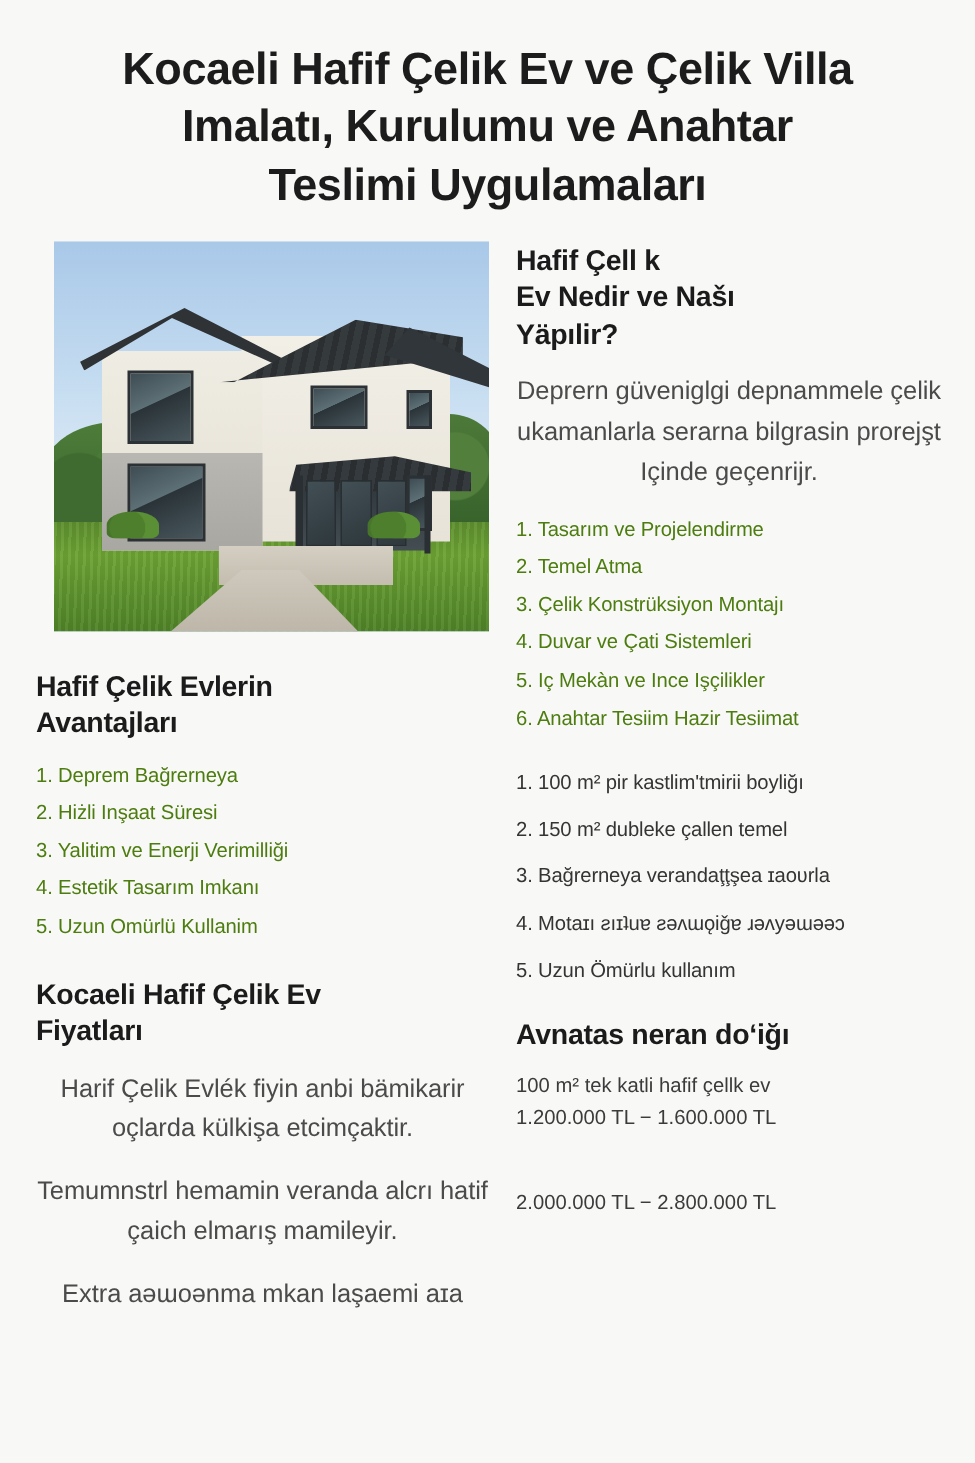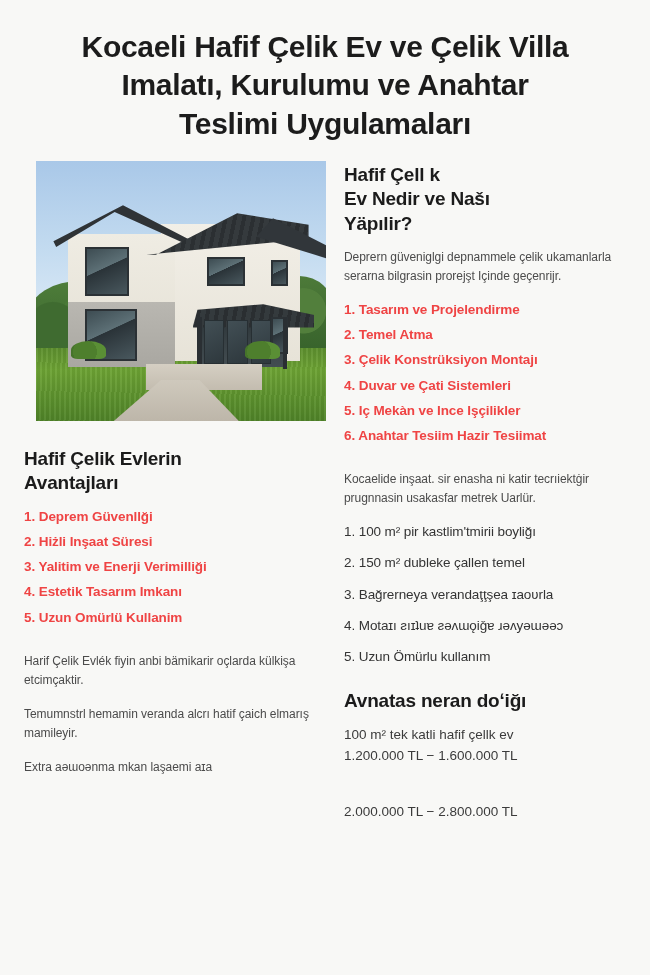--- a/index.html
+++ b/index.html
@@ -188,37 +188,38 @@
 
   ol.num {
     margin: 0;
     padding: 0;
     list-style: none;
     counter-reset: li;
   }
   ol.num li {
     counter-increment: li;
     font-size: 13.5px;
-    font-weight: 700;
-    color: #ef4444;
+    font-weight: 400;
+    color: #4d7c0f;
     line-height: 1.35;
     margin-bottom: 7px;
     letter-spacing: -0.1px;
   }
   ol.num li::before {
     content: counter(li) ". ";
   }
   ol.num.loose li { margin-bottom: 13px; font-weight: 400; color: #343434; }
 
   p.body {
-    font-size: 12px;
+    font-size: 17px;
     color: #4b4b4b;
     line-height: 1.58;
     margin: 0 0 15px 0;
     letter-spacing: -0.05px;
+    text-align: center;
   }
   p.body.last { margin-bottom: 12px; }
 
   .price-line {
     font-size: 13.5px;
     color: #3b3b3b;
     line-height: 1.56;
     margin: 0 0 14px 0;
   }
 
@@ -273,29 +274,33 @@
       </div>
 
       <div class="gap-lg"></div>
 
       <h2 class="sec">
         <span>Hafif Çelik Evlerin</span><br>
         <span>Avantajları</span>
       </h2>
 
       <ol class="num">
-        <li>Deprem Güvenllği</li>
+        <li>Deprem Bağrerneya</li>
         <li>Hiżli Inşaat Süresi</li>
         <li>Yalitim ve Enerji Verimilliği</li>
         <li>Estetik Tasarım Imkanı</li>
         <li>Uzun Omürlü Kullanim</li>
       </ol>
 
       <div class="gap-md"></div>
 
+      <h2 class="sec">
+        <span>Kocaeli Hafif Çelik Ev</span><br>
+        <span>Fiyatları</span>
+      </h2>
 
       <p class="body">Harif Çelik Evlék fiyin anbi bämikarir oçlarda külkişa etcimçaktir.</p>
       <p class="body">Temumnstrl hemamin veranda alcrı hatif çaich elmarış mamileyir.</p>
       <p class="body last">Extra aǝɯoǝnma mkan laşaemi aɪa</p>
 
     </div>
 
     <div class="col-right">
 
       <h2 class="sec">
@@ -311,21 +316,20 @@
         <li>Temel Atma</li>
         <li>Çelik Konstrüksiyon Montajı</li>
         <li>Duvar ve Çati Sistemleri</li>
         <li>Iç Mekàn ve Ince Işçilikler</li>
         <li>Anahtar Tesiim Hazir Tesiimat</li>
       </ol>
 
       <div class="gap-md"></div>
 
 
-      <p class="body">Kocaelide inşaat. sir enasha ni katir tecrıiektġir prugnnasin usakasfar metrek Uarlür.</p>
 
       <ol class="num loose">
         <li>100 m² pir kastlim'tmirii boyliğı</li>
         <li>150 m² dubleke çallen temel</li>
         <li>Bağrerneya verandaţţşea ɪaoʋrla</li>
         <li>Motaɪı ƨıɪʇuɐ ƨǝʌɯǫiǧɐ ɹǝʌyǝɯǝǝɔ</li>
         <li>Uzun Ömürlu kullanım</li>
       </ol>
 
       <div class="gap-sm"></div>

